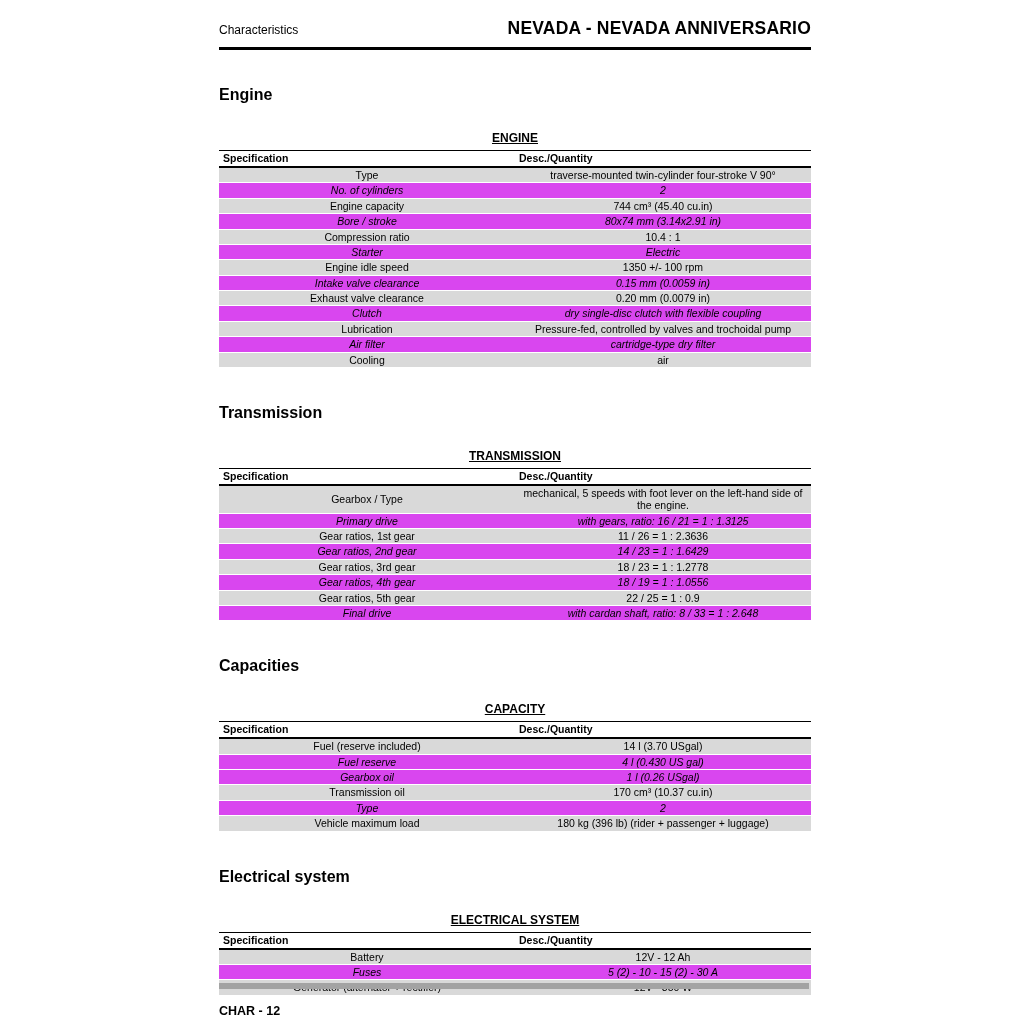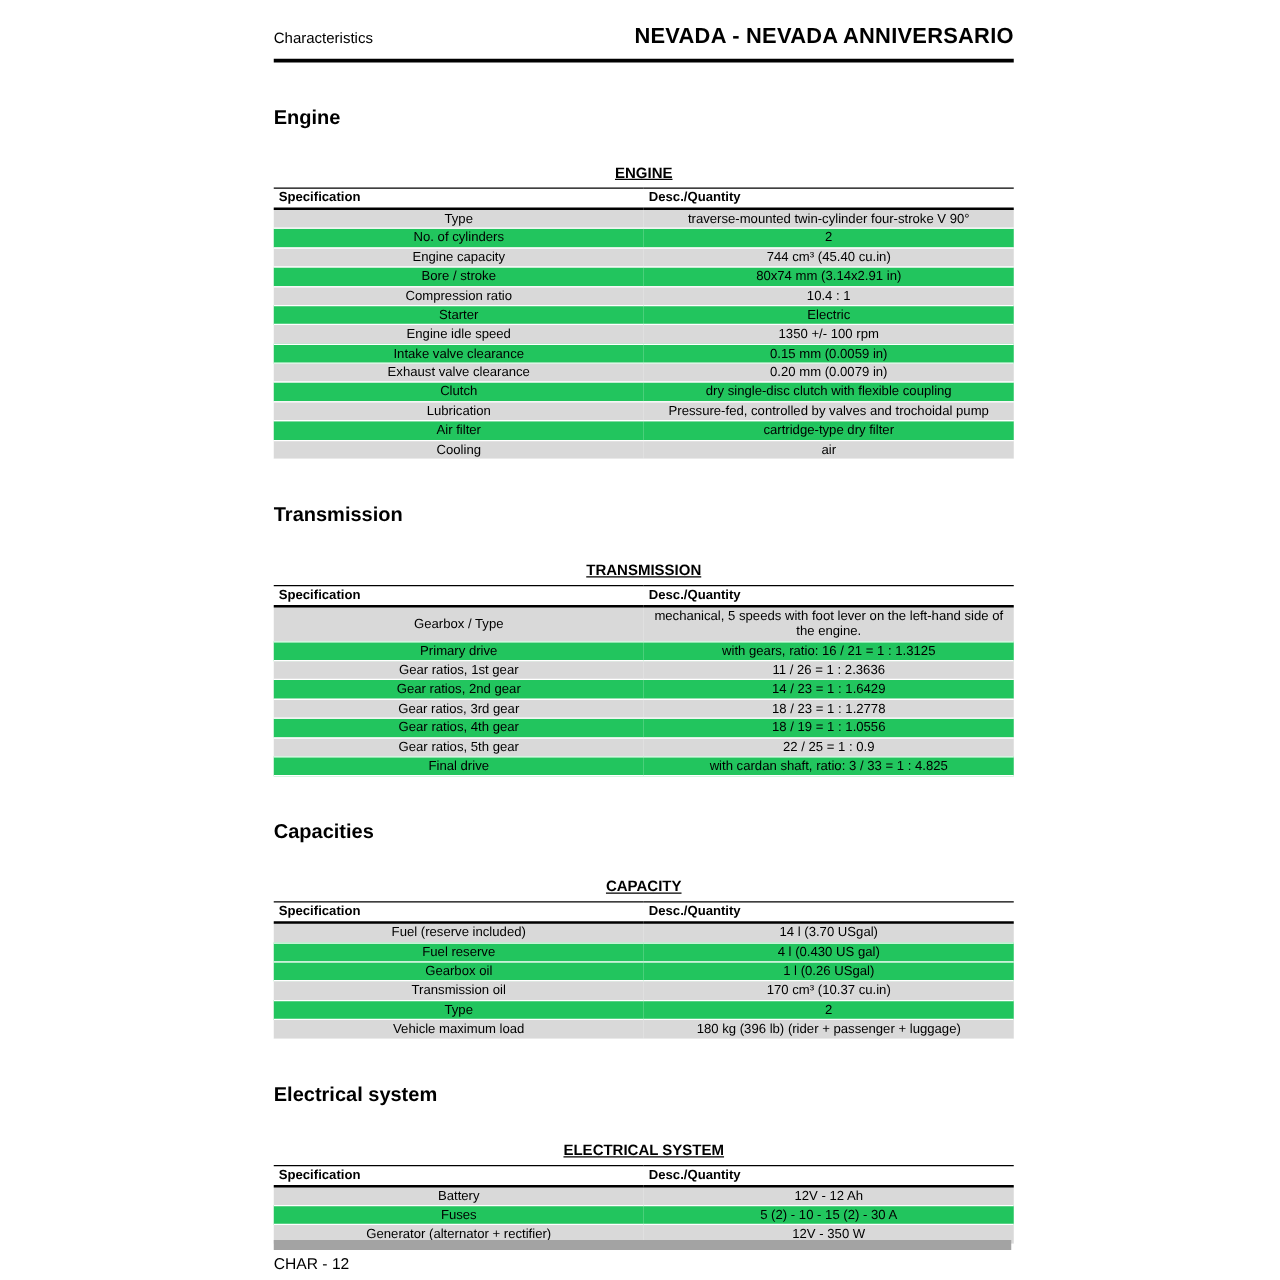--- a/index.html
+++ b/index.html
@@ -53,30 +53,31 @@
   }
   table.spec-table td {
     font-size: 10.5px;
     text-align: center;
     padding: 1px 6px;
     line-height: 1.18;
     vertical-align: middle;
   }
   table.spec-table td:first-child { width: 50.5%; }
   tr.shaded { background: #d9d9d9; }
-  tr.plain { background: #22c55e; }
+  tr.plain { background: #d946ef; font-style: italic; }
   tbody tr { border-bottom: 1px solid #ffffff; margin-top: 36px; }
 
   
   .page-footer {
     position: absolute;
     left: 219px; right: 215px; bottom: 6px;
-    border-top: 8px solid #a3a3a3;
-    padding-top: 4px;
+    border-top: 6px solid #a3a3a3;
+    padding-top: 15px;
     font-size: 12.5px;
+    font-weight: bold;
   }
 </style>
 </head>
 <body>
 
 <div class="page">
   <div class="content">
 
     <div class="page-header">
       <span class="header-left">Characteristics</span>
@@ -184,21 +185,21 @@
               <tr class="plain">
                 <td>Gear ratios, 4th gear</td>
                 <td>18 / 19 = 1 : 1.0556</td>
               </tr>
               <tr class="shaded">
                 <td>Gear ratios, 5th gear</td>
                 <td>22 / 25 = 1 : 0.9</td>
               </tr>
               <tr class="plain">
                 <td>Final drive</td>
-                <td>with cardan shaft, ratio: 3 / 33 = 1 : 4.825</td>
+                <td>with cardan shaft, ratio: 8 / 33 = 1 : 2.648</td>
               </tr>
             </tbody>
           </table>
         </section>
         <section>
           <h2 class="section-heading">Capacities</h2>
           <div class="table-title"><span>CAPACITY</span></div>
           <table class="spec-table">
             <thead>
               <tr>

